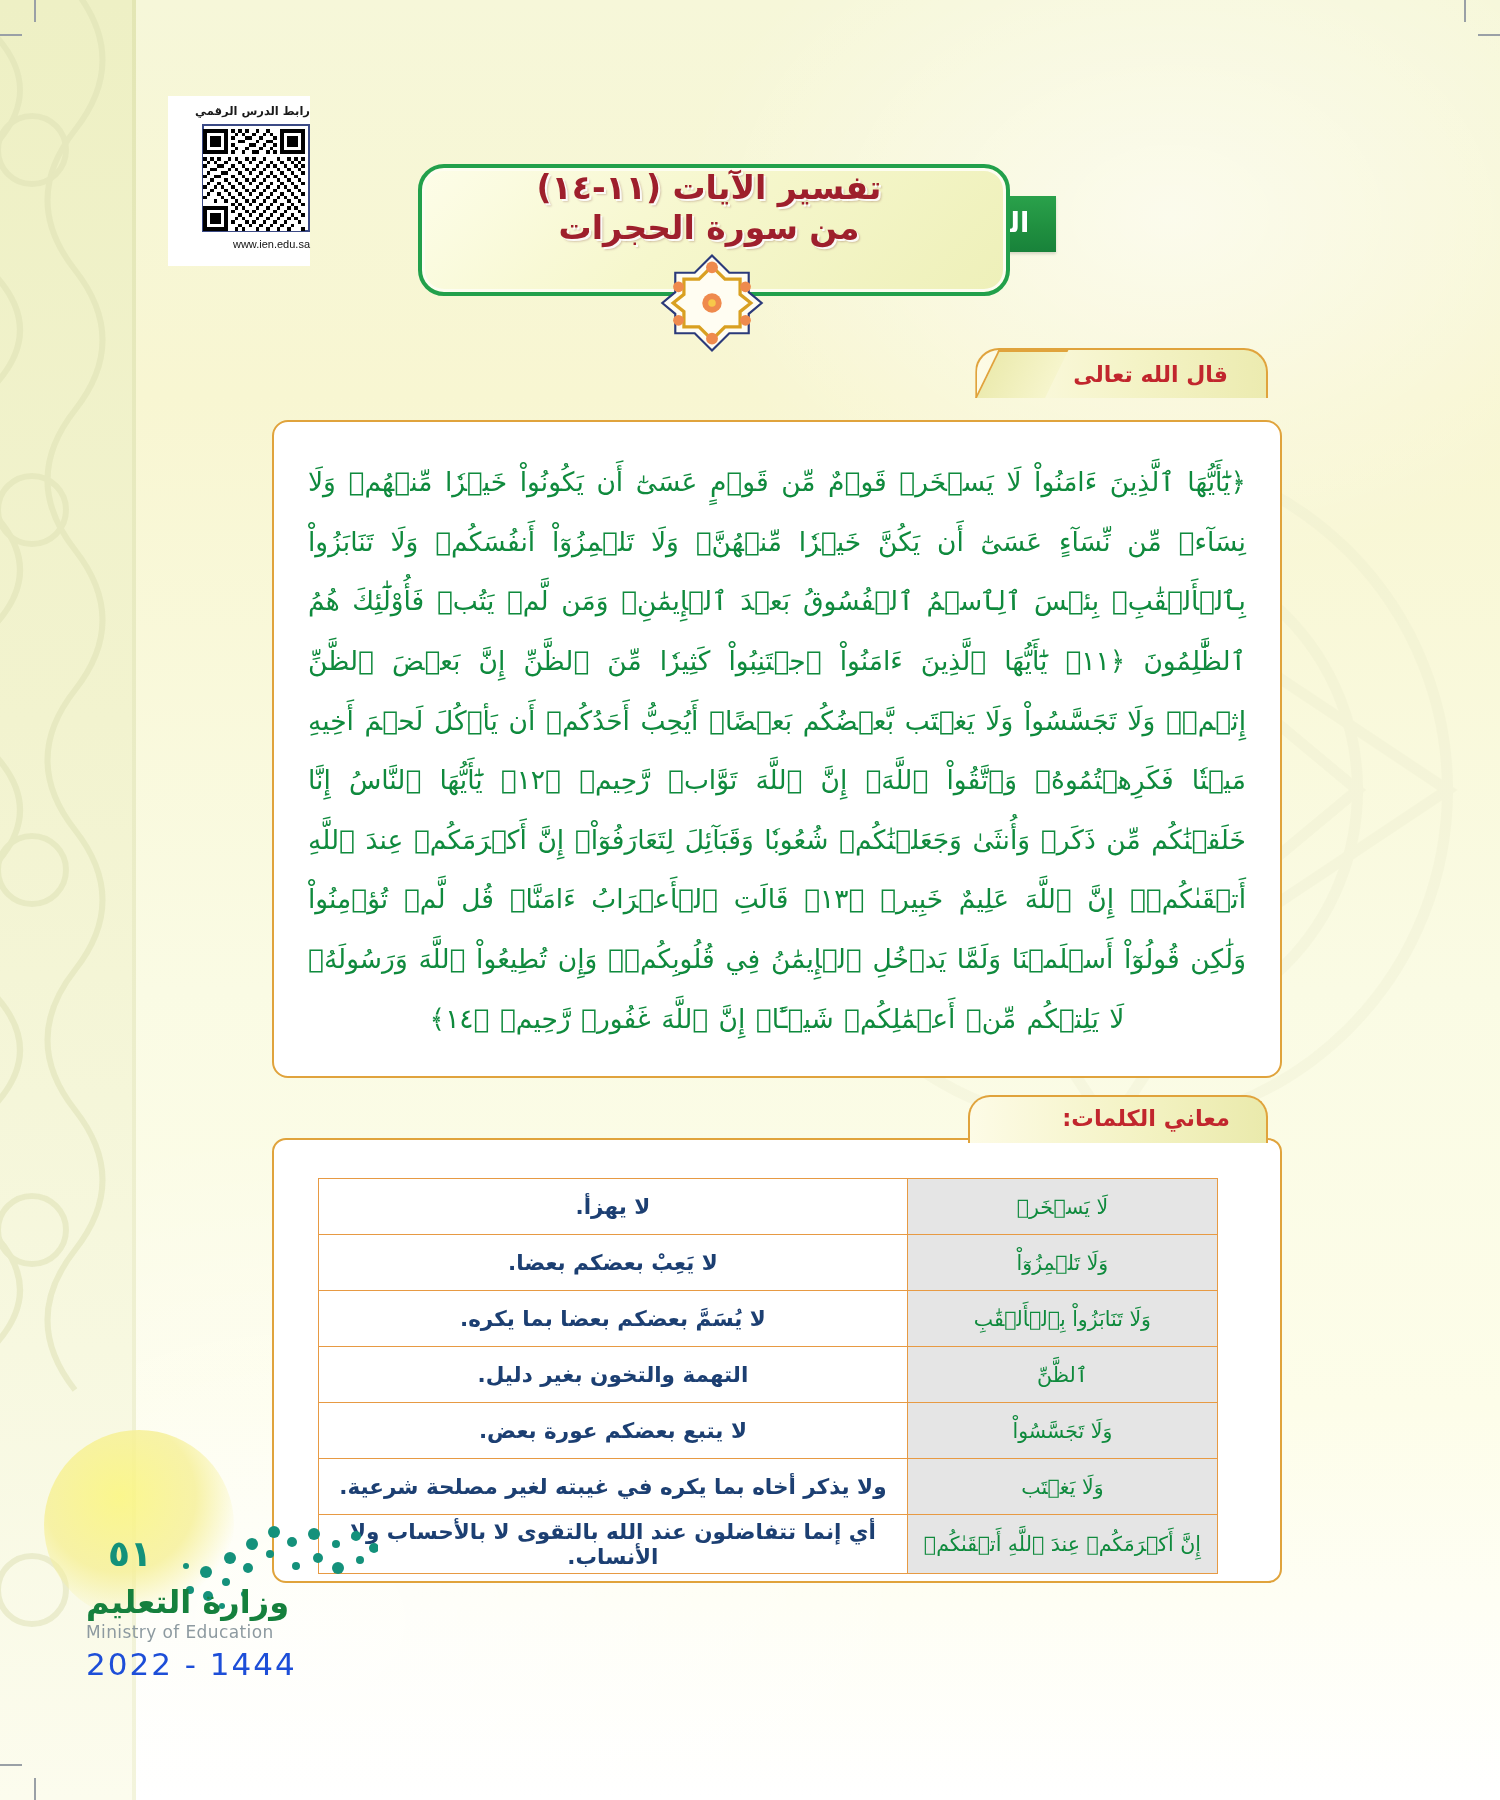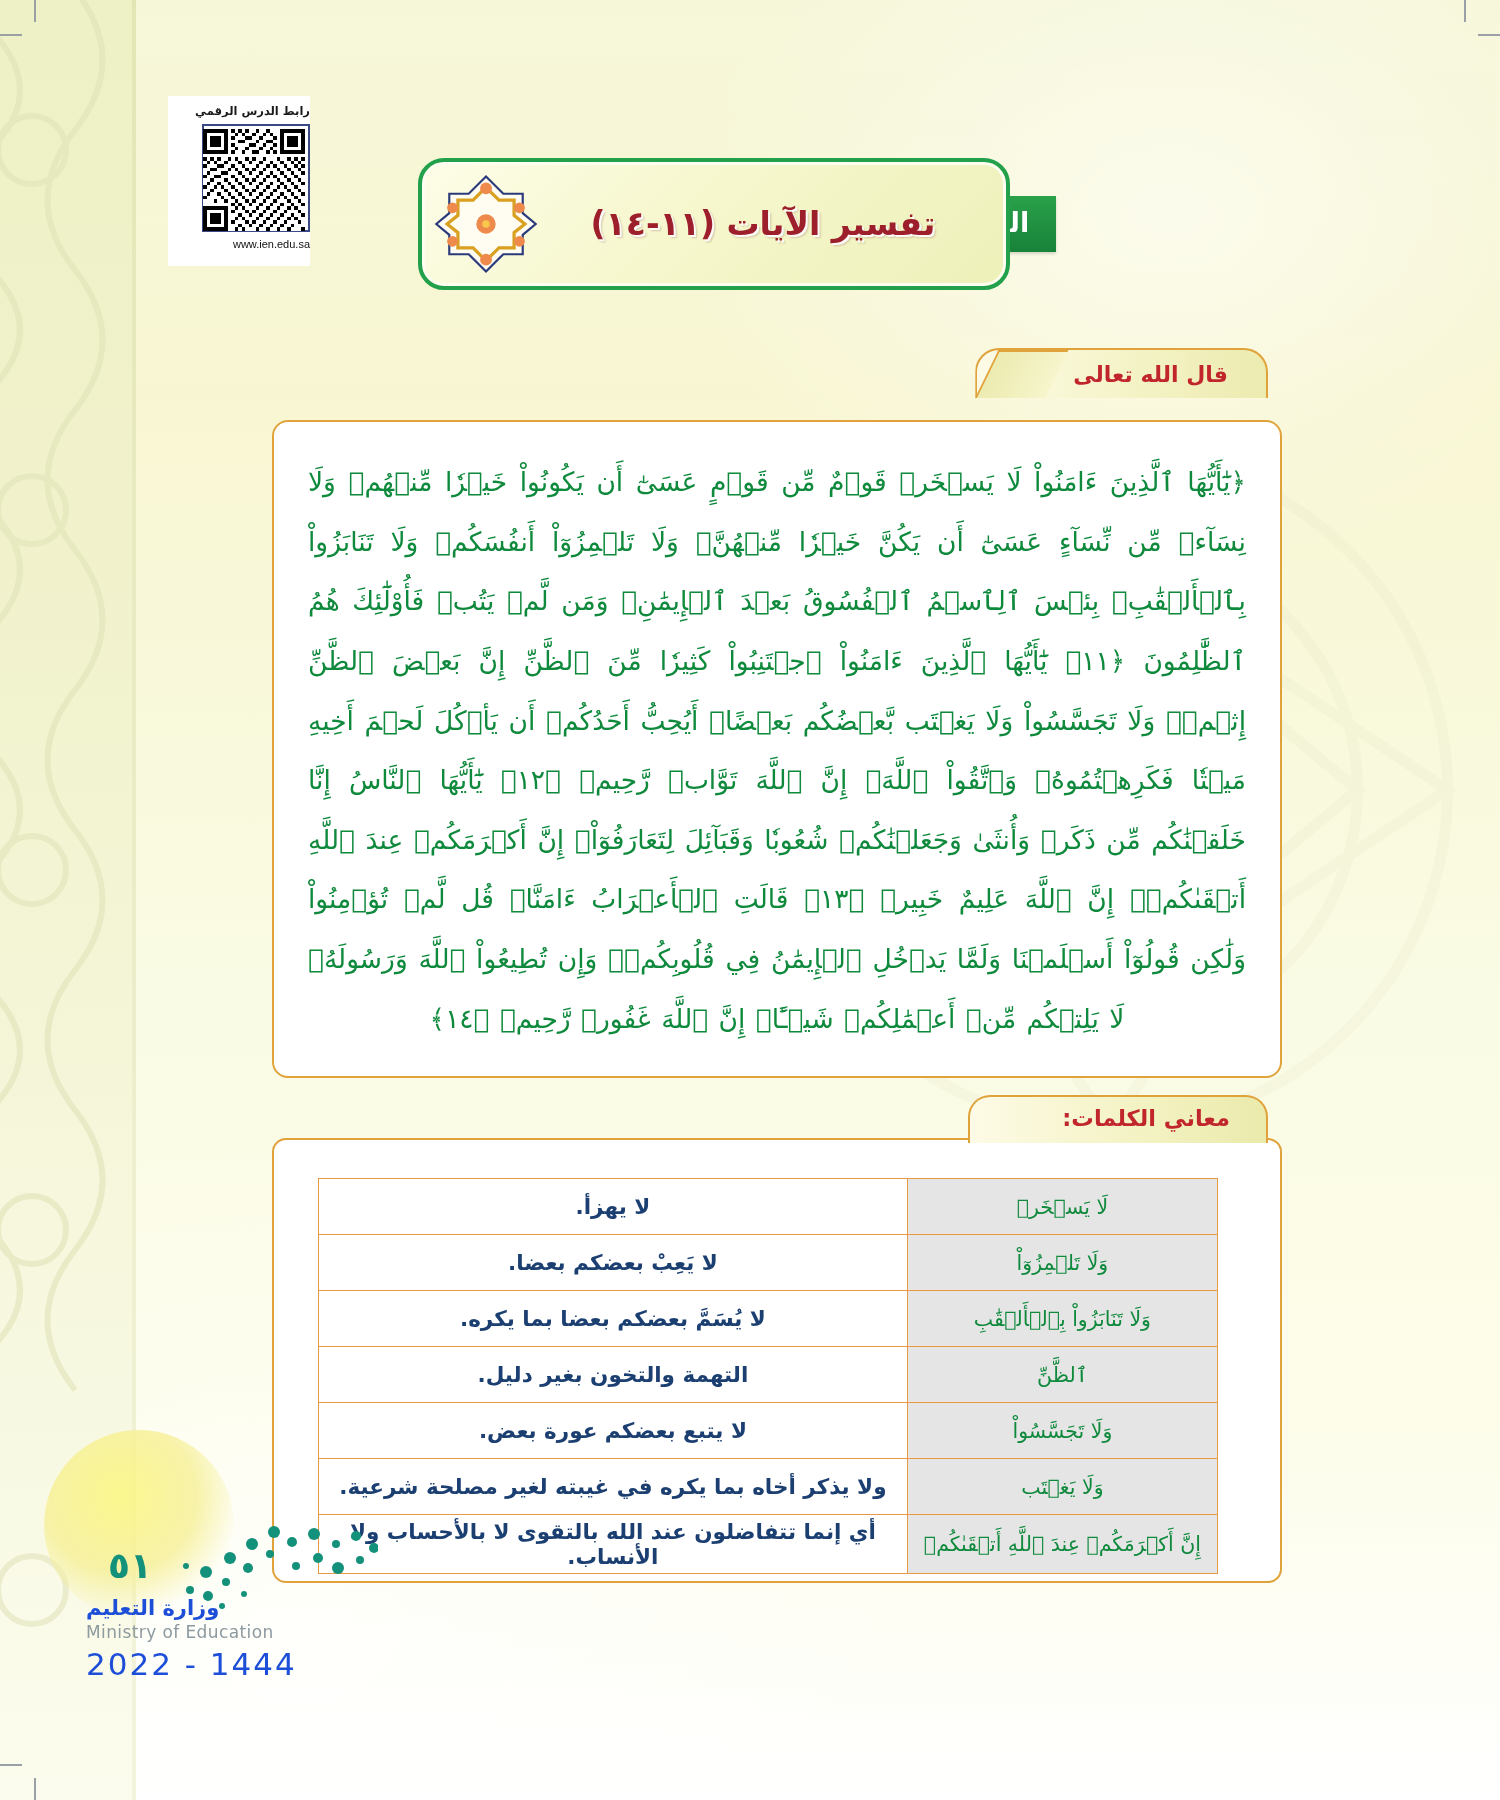--- a/index.html
+++ b/index.html
@@ -88,29 +88,30 @@
     font-weight: 700;
     display:flex; align-items:center; justify-content:center;
     padding: 0 26px 4px 26px;
     box-shadow: 0 2px 3px rgba(0,0,0,.15);
     z-index: 3;
   }
 
   
   .title-plate {
     position: absolute;
-    right: 490px; top: 158px;
+    right: 490px; top: 164px;
     width: 592px; height: 132px;
     border: 4px solid #22a04b;
     border-radius: 26px;
     background: linear-gradient(135deg,#fdfde8 0%, #f6f7cd 45%, #eef0b9 100%);
     box-shadow: inset 0 0 0 3px #fdfdf0;
     display:flex; align-items:center;
     z-index: 4;
     padding: 0 14px 0 10px;
+    flex-direction: column;
   }
   .title-text {
     flex: 1;
     text-align: center;
     color: #9e1f2c;
     font-weight: 700;
     line-height: 1.22;
     font-size: 33px;
     text-shadow: 2px 2px 0 rgba(255,255,255,.9), 3px 3px 2px rgba(120,60,60,.25);
     padding-right: 6px;
@@ -230,21 +231,21 @@
     left: 86px; bottom: 118px;
     text-align: left;
     z-index: 6;
     direction: ltr;
   }
   .footer .pagenum{
     position:absolute; left: 22px; top:-52px;
     color:#13917a; font-size: 36px; font-weight:700; direction:rtl;
   }
   .footer .moe-ar{
-    color:#1d4ed8; font-size: 21px; font-weight:700; direction:rtl; letter-spacing:1px;
+    color:#15803d; font-size: 32px; font-weight:700; direction:rtl; letter-spacing:1px;
     line-height:1.1;
   }
   .footer .moe-en{
     color:#8d9aa0; font-size: 17px; margin-top:2px; letter-spacing:.4px;
   }
   .footer .years{
     color:#1d4ed8; font-size: 31px; margin-top:4px; letter-spacing:2px;
   }
   .footer-blob{
     position:absolute; left: 44px; bottom: 180px; width:190px; height:190px;
@@ -530,20 +531,21 @@
   <div class="qr-url">www.ien.edu.sa</div>
 </div>
 
 <div class="lesson-badge">
   <span>الدرس (٣)</span>
 </div>
 
 <div class="title-plate">
   <div class="title-text">
     <span>تفسير الآيات (١١-١٤)</span>
+    <span class="l2">من سورة الحجرات</span>
   </div>
   <svg class="title-ornament" viewBox="0 0 100 100" aria-hidden="true">
     <g stroke="#2b3a7a" stroke-width="2" fill="none">
       <path d="M50 6 L66 22 L84 22 L84 40 L96 50 L84 60 L84 78 L66 78 L50 94 L34 78 L16 78 L16 60 L4 50 L16 40 L16 22 L34 22 Z" fill="#fffdf2"></path>
       <path d="M50 16 L62 28 L76 28 L76 42 L86 50 L76 58 L76 72 L62 72 L50 84 L38 72 L24 72 L24 58 L14 50 L24 42 L24 28 L38 28 Z" stroke="#d9a021" stroke-width="3"></path>
     </g>
     <circle cx="50" cy="50" r="9" fill="#ef8a4d"></circle>
     <circle cx="50" cy="50" r="3.5" fill="#f7c84a"></circle>
     <g fill="#ef8a4d">
       <circle cx="50" cy="17" r="5.5"></circle>

